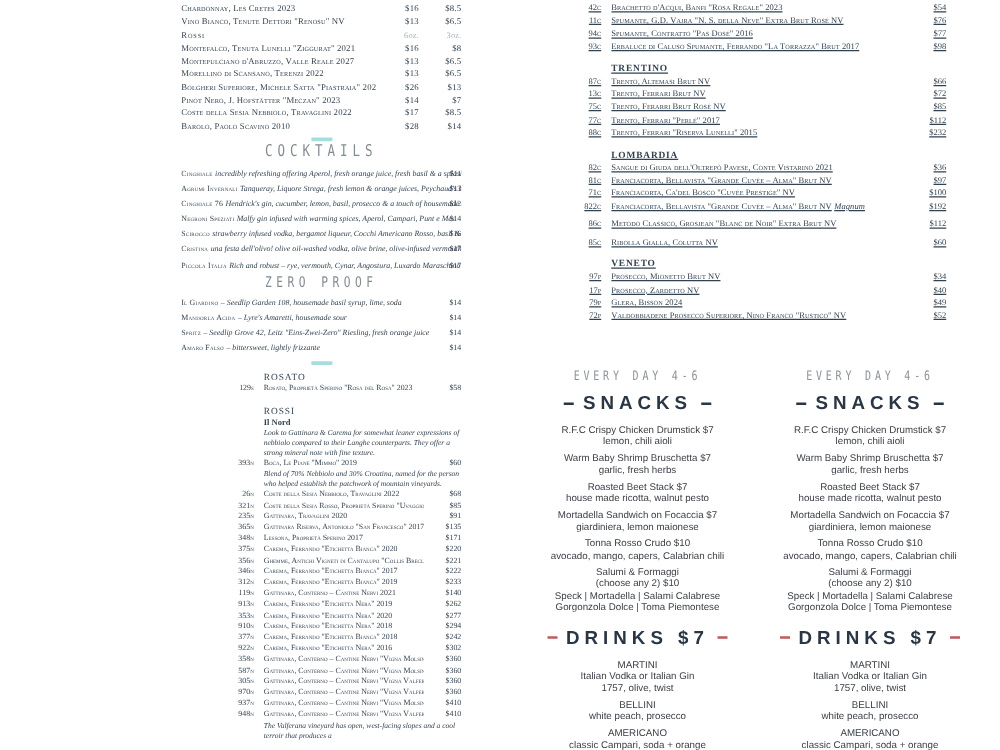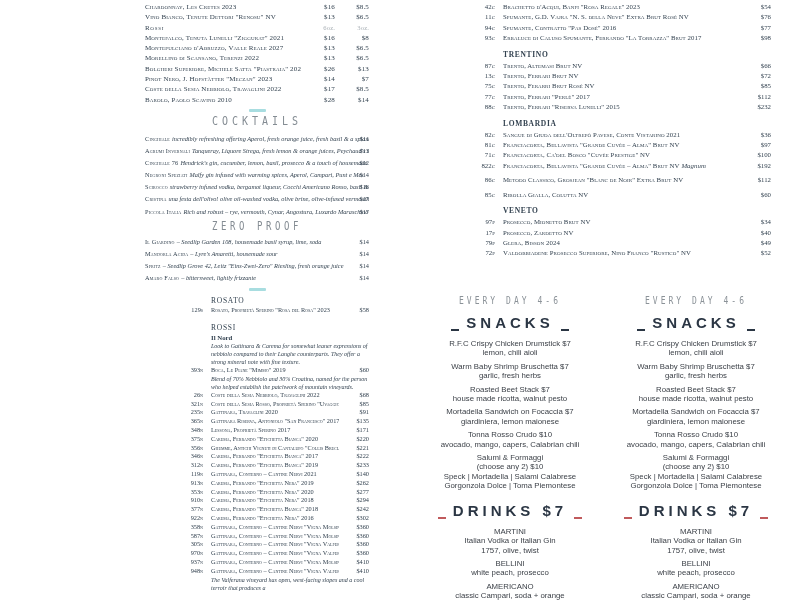--- a/index.html
+++ b/index.html
@@ -37,38 +37,38 @@
   .intro{margin-left:66px;width:158px;font-size:6px;line-height:8px;white-space:normal;}
 
   .wine-line{display:flex;font-size:6.3px;line-height:8.8px;white-space:nowrap;}
   .wine-line .bin{flex:0 0 58px;text-align:right;font-variant:small-caps;}
   .wine-line .nm{flex:1 1 auto;margin-left:8px;overflow:hidden;font-variant:small-caps;}
   .wine-line .pr{flex:0 0 30px;text-align:right;}
   .wine-note{margin-left:66px;width:158px;font-size:6px;line-height:8px;
              font-style:italic;white-space:normal;}
 
   
-  #right-col{position:absolute;left:469px;top:2px;width:302px;}
+  #right-col{position:absolute;left:455px;top:2px;width:302px;text-decoration:underline;}
   .sp-row{display:flex;font-size:6.8px;line-height:10.4px;white-space:nowrap;
           font-variant:small-caps;}
   .sp-row .bin{flex:0 0 26px;text-align:right;}
   .sp-row .nm{flex:1 1 auto;margin-left:8px;overflow:hidden;letter-spacing:.01em;}
   .sp-row .sfx{font-variant:normal;font-style:italic;margin-left:2px;}
   .sp-row .pr{flex:0 0 34px;text-align:right;}
   .sp-region{margin-top:4px;}
   .region-title{margin-left:34px;font-size:7.5px;letter-spacing:.09em;line-height:13px;
                 font-weight:600;margin-top:3px;}
 
   
   .hh{position:absolute;top:296px;width:172px;text-align:center;
       font-family:"Liberation Sans", sans-serif;color:#3c4148;}
   #hh1{left:424px;}
   #hh2{left:610px;}
   .hh-banner{font-size:8px;letter-spacing:.38em;color:#8b9298;margin-bottom:9px;}
-  .hh-title{display:flex;align-items:flex-end;justify-content:center;gap:7px;
+  .hh-title{display:flex;align-items:center;justify-content:center;gap:7px;
             color:#2b3644;margin:2px 0 8px;}
   .hh-title-text{font-size:15px;font-weight:bold;letter-spacing:4px;white-space:nowrap;}
   .dash{width:8px;height:2px;background:#2b3644;flex:none;}
   .hh-title.drinks{margin-top:11px;}
   .hh-title.drinks .dash{background:#c05a5c;}
   .hh-item{font-size:7.8px;line-height:9.4px;margin-bottom:4px;}
 </style>
 </head>
 <body>
 

